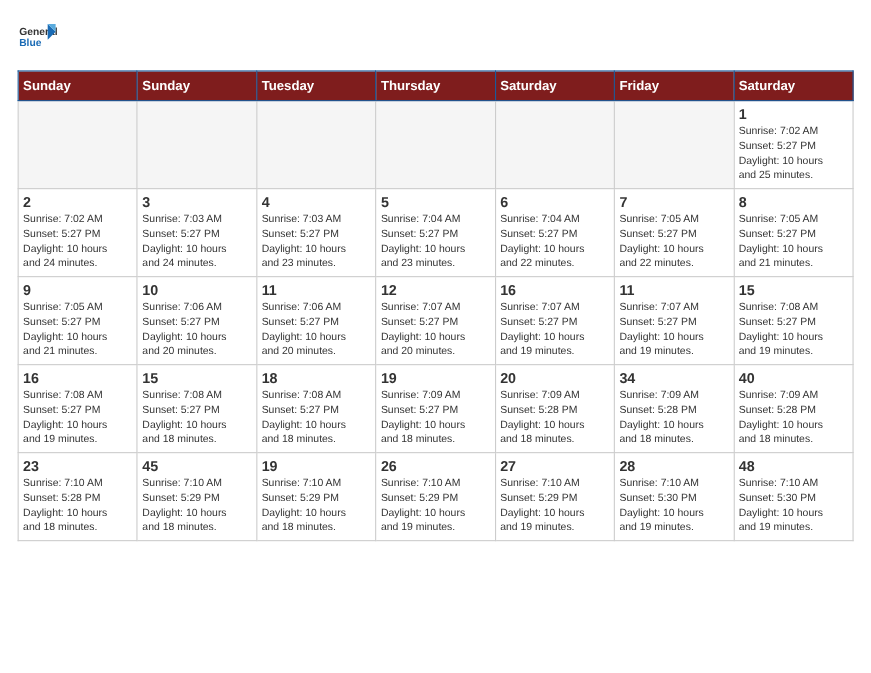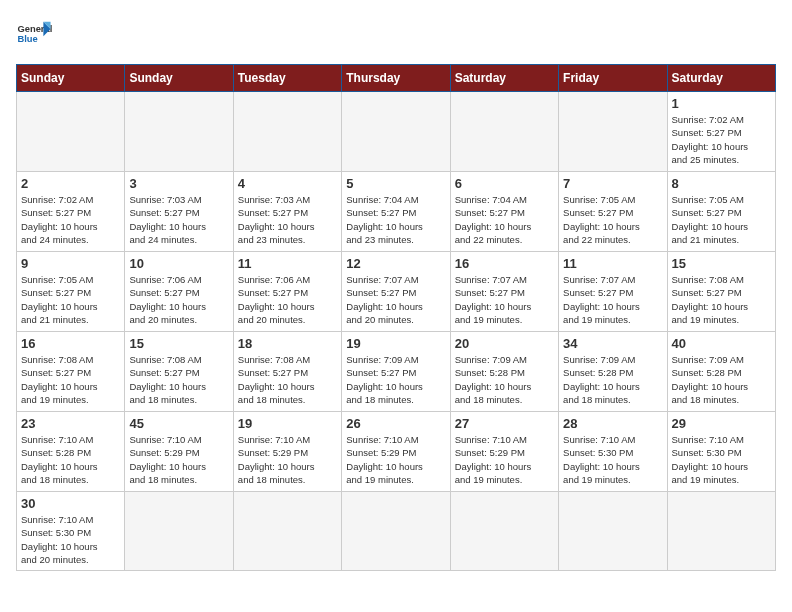--- a/index.html
+++ b/index.html
@@ -230,30 +230,18 @@
         </td>
         <td>
           <span class="day-number">27</span>
           <div class="day-info">Sunrise: 7:10 AM<br>Sunset: 5:29 PM<br>Daylight: 10 hours<br>and 19 minutes.</div>
         </td>
         <td>
           <span class="day-number">28</span>
           <div class="day-info">Sunrise: 7:10 AM<br>Sunset: 5:30 PM<br>Daylight: 10 hours<br>and 19 minutes.</div>
         </td>
         <td>
-          <span class="day-number">29</span>
+          <span class="day-number">48</span>
           <div class="day-info">Sunrise: 7:10 AM<br>Sunset: 5:30 PM<br>Daylight: 10 hours<br>and 19 minutes.</div>
         </td>
-      </tr>
-      <tr class="last-row">
-        <td>
-          <span class="day-number">30</span>
-          <div class="day-info">Sunrise: 7:10 AM<br>Sunset: 5:30 PM<br>Daylight: 10 hours<br>and 20 minutes.</div>
-        </td>
-        <td class="empty"></td>
-        <td class="empty"></td>
-        <td class="empty"></td>
-        <td class="empty"></td>
-        <td class="empty"></td>
-        <td class="empty"></td>
       </tr>
     </tbody>
 </table>
 
 </body></html>

